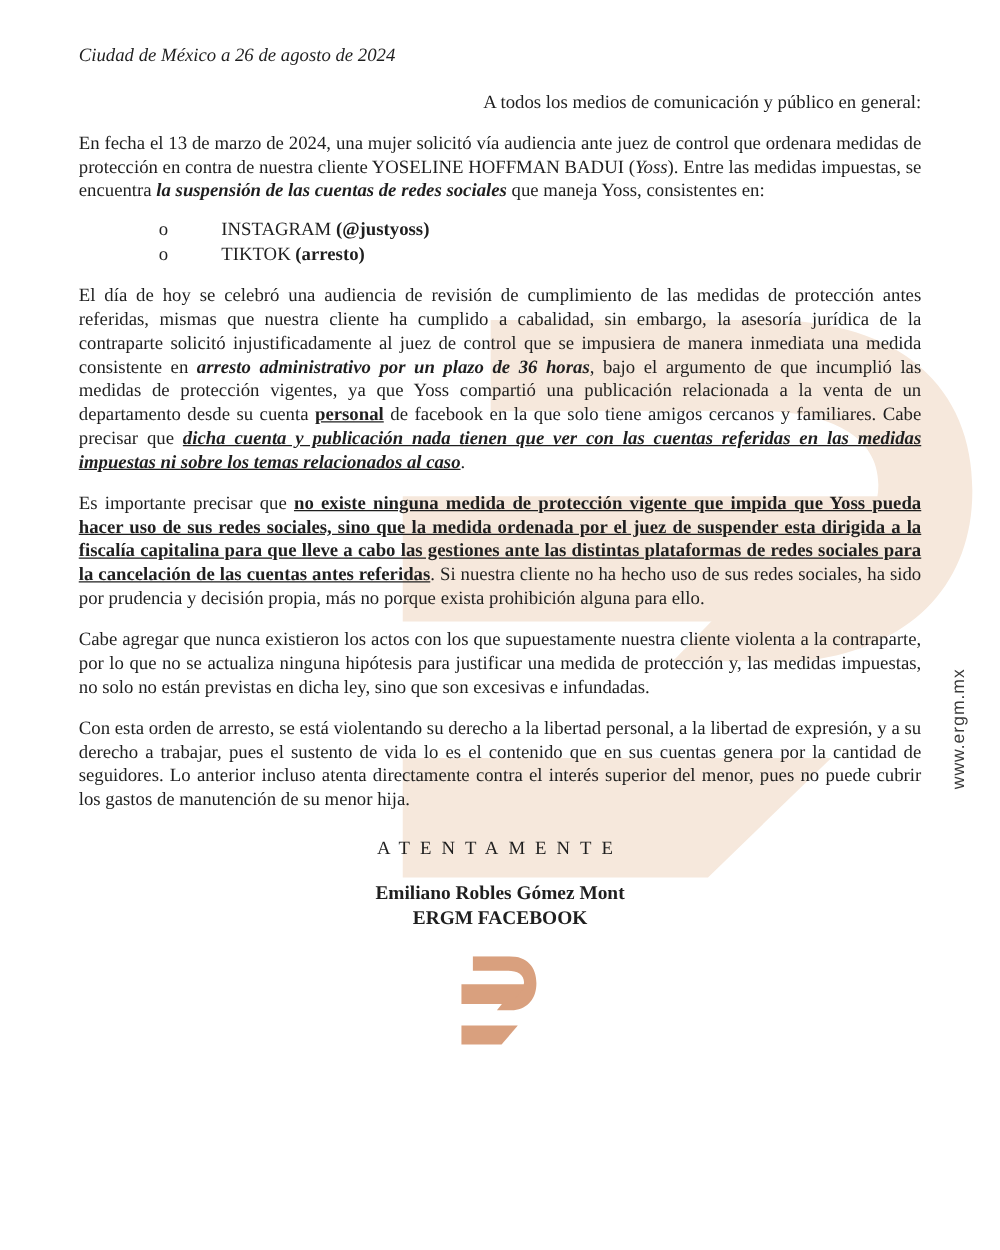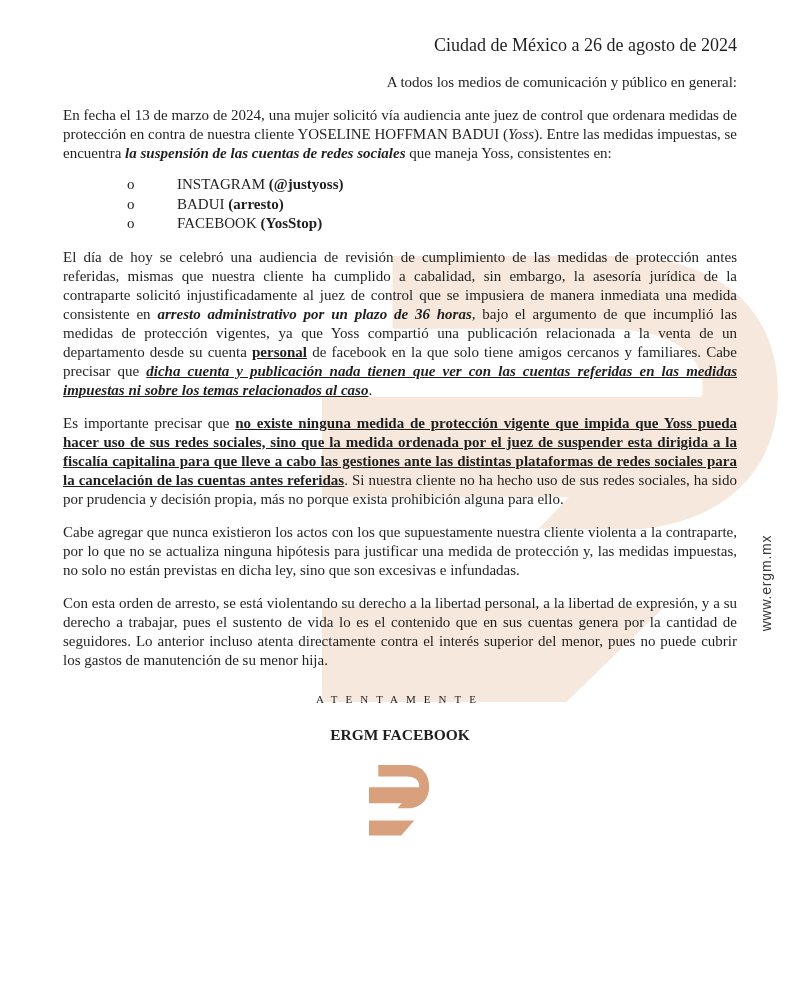--- a/index.html
+++ b/index.html
@@ -46,23 +46,23 @@
     font-family: "Liberation Sans", sans-serif;
     font-size: 17px;
     letter-spacing: 5px;
     color: #d9a07e;
     margin-top: 3px;
     line-height: 1;
   }
   
   .dateline {
     margin-top: 24px;
-    text-align: right;
-    font-size: 18px;
+    font-size: 15px;
     line-height: 19px;
+    font-style: italic;
   }
   .title {
     margin: 28px 0 0 0;
     text-align: center;
     font-size: 16px;
     font-weight: bold;
     text-decoration: underline;
     letter-spacing: 0.4px;
     line-height: 20px;
   }
@@ -72,21 +72,21 @@
     font-size: 15px;
     line-height: 19px;
     text-align: justify;
   }
   .social-list { margin: 12px 0 0 64px; font-size: 15px; line-height: 19.5px; }
   .social-item .bullet { display: inline-block; width: 50px; }
   .social-item .handle { font-weight: bold; }
   .closing {
     margin-top: 20px;
     text-align: center;
-    font-size: 11px;
+    font-size: 15px;
     letter-spacing: 8px;
     line-height: 19px;
   }
   .sig { margin-top: 16px; text-align: center; font-weight: bold; font-size: 15.5px; line-height: 20px; }
   .sig div { margin: 0; }
   .footer-mark { margin: 20px auto 0 auto; width: 62px; }
   .footer-mark svg { display: block; }
   
   .side-url {
     position: absolute;
@@ -133,38 +133,36 @@
 
     <p class="salutation">A todos los medios de comunicación y público en general:</p>
 
     <p class="body-p"><span>En fecha el 13 de marzo de 2024, una mujer solicitó vía audiencia ante juez de control que ordenara medidas de protección en contra de nuestra cliente YOSELINE HOFFMAN BADUI (</span><span style="font-style: italic;">Yoss</span><span>). Entre las medidas impuestas, se encuentra </span><span style="font-weight: bold; font-style: italic;">la suspensión de las cuentas de redes sociales</span><span> que maneja Yoss, consistentes en:</span></p>
 
     <div class="social-list">
       <div class="social-item">
         <span class="bullet">o</span><span class="platform">INSTAGRAM</span> <span class="handle">(@justyoss)</span>
       </div>
       <div class="social-item">
-        <span class="bullet">o</span><span class="platform">BADUI</span> <span class="handle">(arresto)</span>
-      </div>
-      <div class="social-item">
-        <span class="bullet">o</span><span class="platform">FACEBOOK</span> <span class="handle">(YosStop)</span>
+        <span class="bullet">o</span><span class="platform">TIKTOK</span> <span class="handle">(arresto)</span>
       </div>
     </div>
 
     <p class="body-p"><span>El día de hoy se celebró una audiencia de revisión de cumplimiento de las medidas de protección antes referidas, mismas que nuestra cliente ha cumplido a cabalidad, sin embargo, la asesoría jurídica de la contraparte solicitó injustificadamente al juez de control que se impusiera de manera inmediata una medida consistente en </span><span style="font-weight: bold; font-style: italic;">arresto administrativo por un plazo de 36 horas</span><span>, bajo el argumento de que incumplió las medidas de protección vigentes, ya que Yoss compartió una publicación relacionada a la venta de un departamento desde su cuenta </span><span style="font-weight: bold; text-decoration: underline;">personal</span><span> de facebook en la que solo tiene amigos cercanos y familiares. Cabe precisar que </span><span style="font-weight: bold; font-style: italic; text-decoration: underline;">dicha cuenta y publicación nada tienen que ver con las cuentas referidas en las medidas impuestas ni sobre los temas relacionados al caso</span><span>.</span></p>
 
     <p class="body-p"><span>Es importante precisar que </span><span style="font-weight: bold; text-decoration: underline;">no existe ninguna medida de protección vigente que impida que Yoss pueda hacer uso de sus redes sociales, sino que la medida ordenada por el juez de suspender esta dirigida a la fiscalía capitalina para que lleve a cabo las gestiones ante las distintas plataformas de redes sociales para la cancelación de las cuentas antes referidas</span><span>. Si nuestra cliente no ha hecho uso de sus redes sociales, ha sido por prudencia y decisión propia, más no porque exista prohibición alguna para ello.</span></p>
 
     <p class="body-p"><span>Cabe agregar que nunca existieron los actos con los que supuestamente nuestra cliente violenta a la contraparte, por lo que no se actualiza ninguna hipótesis para justificar una medida de protección y, las medidas impuestas, no solo no están previstas en dicha ley, sino que son excesivas e infundadas.</span></p>
 
     <p class="body-p"><span>Con esta orden de arresto, se está violentando su derecho a la libertad personal, a la libertad de expresión, y a su derecho a trabajar, pues el sustento de vida lo es el contenido que en sus cuentas genera por la cantidad de seguidores. Lo anterior incluso atenta directamente contra el interés superior del menor, pues no puede cubrir los gastos de manutención de su menor hija.</span></p>
 
     <div class="closing">ATENTAMENTE</div>
 
     <div class="sig">
+      <div>Emiliano Robles Gómez Mont</div>
       <div>ERGM FACEBOOK</div>
     </div>
 
     <div class="footer-mark">
       <svg width="62" height="72" viewBox="0 0 100 100" preserveAspectRatio="none" fill="#d9a07e" aria-hidden="true">
         <use href="#ergm-mark"></use>
       </svg>
     </div>
 
   </div>

